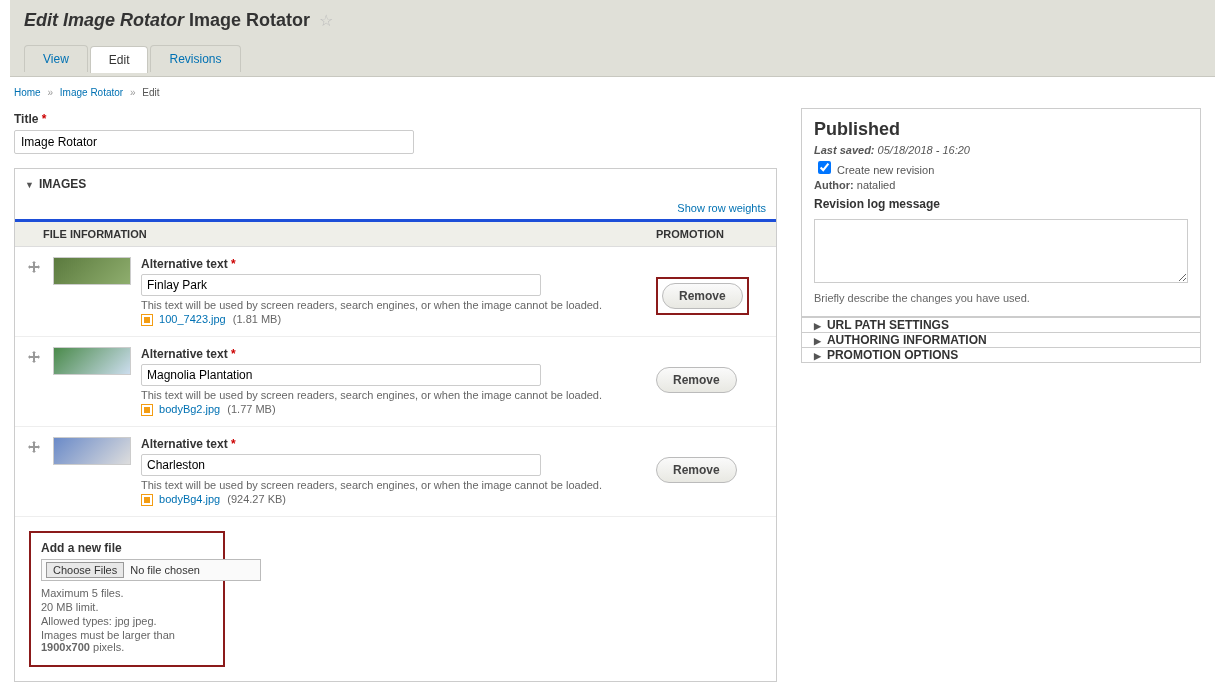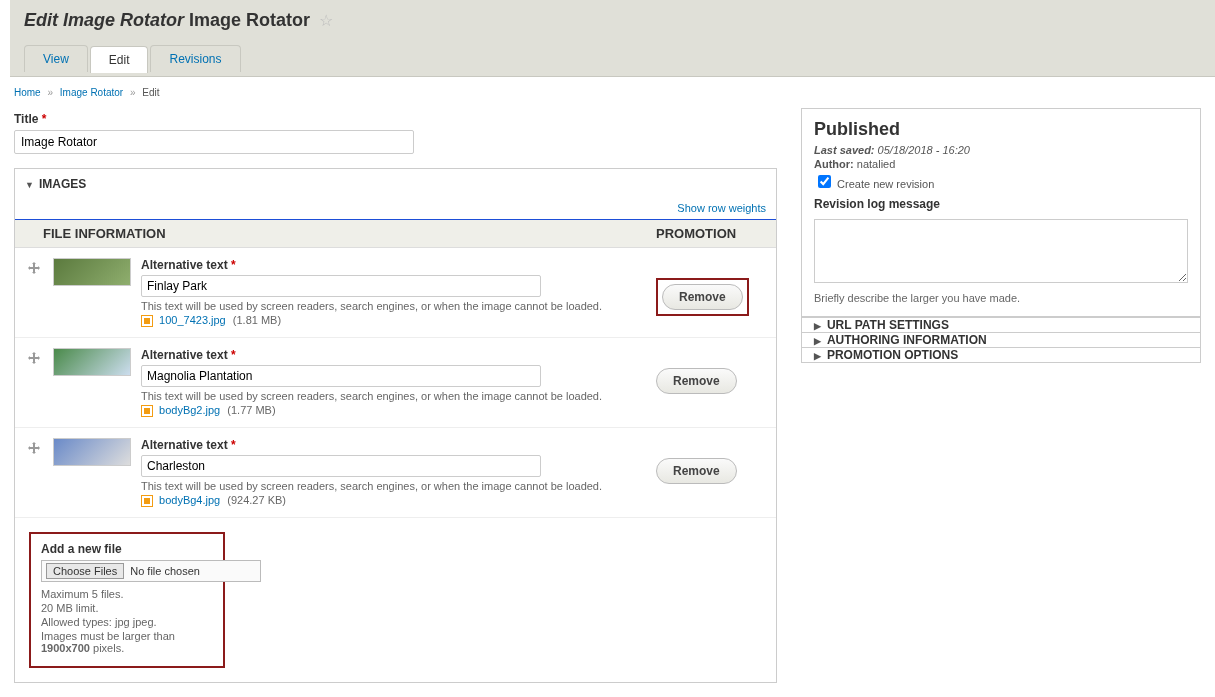--- a/index.html
+++ b/index.html
@@ -94,23 +94,23 @@
     color: #555;
   }
   .show-weights {
     text-align: right;
     padding: 4px 10px;
   }
   .show-weights a { color: #0071b3; text-decoration: none; font-size: 11px; }
   .table-header {
     display: flex;
     background: #efefe9;
-    border-top: 1px solid #1d4ed8;
+    border-top: 3px solid #1d4ed8;
     border-bottom: 1px solid #ddd;
-    font-size: 13px;
+    font-size: 11px;
     font-weight: bold;
     padding: 6px 10px;
     color: #333;
   }
   .col-info { flex: 1; }
   .col-ops { width: 110px; text-align: left; }
   .image-row {
     display: flex;
     align-items: flex-start;
     padding: 10px;
@@ -355,32 +355,32 @@
 
   <div class="right-col">
     <div class="sidebar-box">
       <div class="sidebar-section">
         <div class="sidebar-title">Published</div>
         <div class="sidebar-sub">
           <span class="italic">Last saved:</span>
           <span style="font-style:italic">05/18/2018 - 16:20</span>
         </div>
         <div class="sidebar-sub">
-          <b>Author:</b> <span>natalied</span>
-        </div>
-        <div class="sidebar-sub">
           <label>
             <input type="checkbox" checked="" style="">
             <span>Create new revision</span>
           </label>
         </div>
+        <div class="sidebar-sub">
+          <b>Author:</b> <span>natalied</span>
+        </div>
         <div style="margin-top:6px">
           <label class="field-label" style="font-weight:bold;font-size:12px">Revision log message</label>
           <textarea class="log-msg" style=""></textarea>
-          <div class="help-text">Briefly describe the larger you have made.</div>
+          <div class="help-text">Briefly describe the changes you have used.</div>
         </div>
       </div>
       <div class="collapse-head">URL PATH SETTINGS</div>
       <div class="collapse-head">AUTHORING INFORMATION</div>
       <div class="collapse-head">PROMOTION OPTIONS</div>
     </div>
   </div>
 </div>
 
 </body></html>

